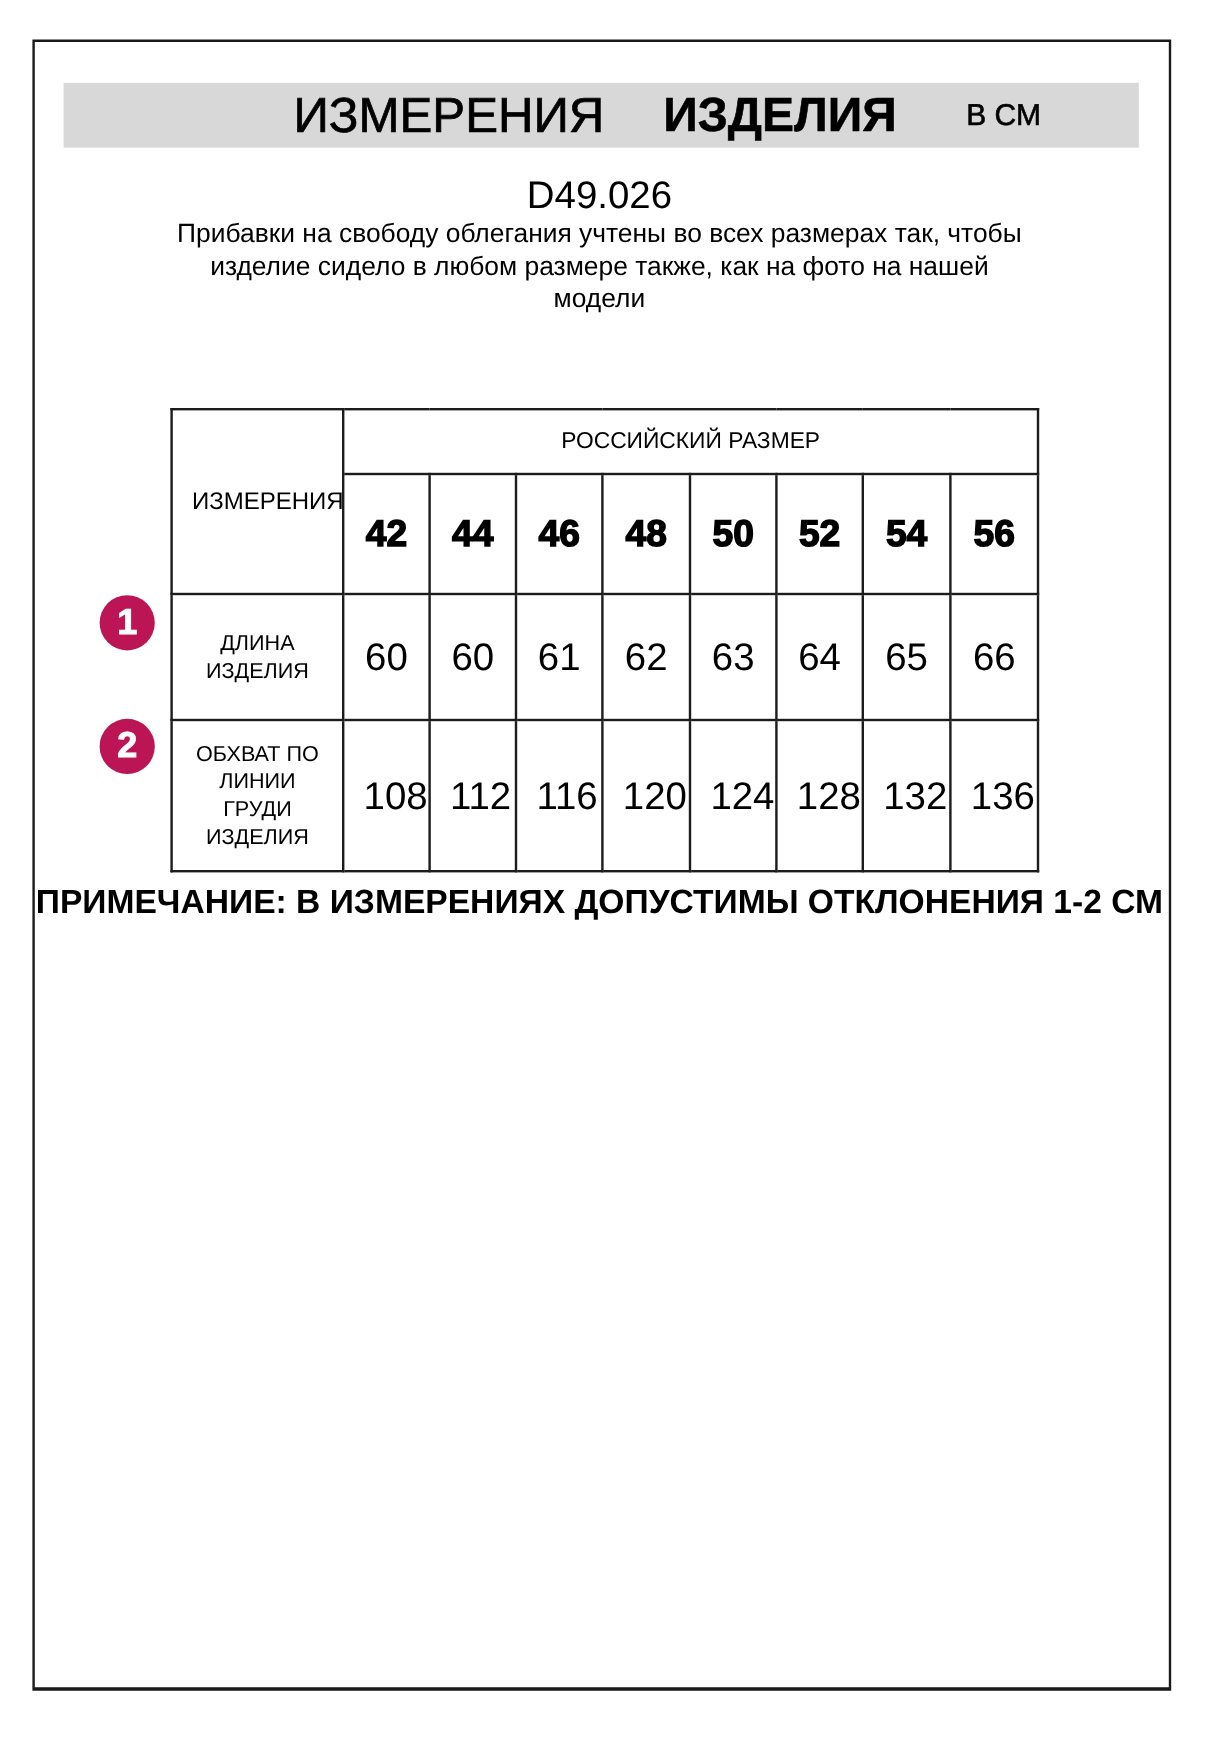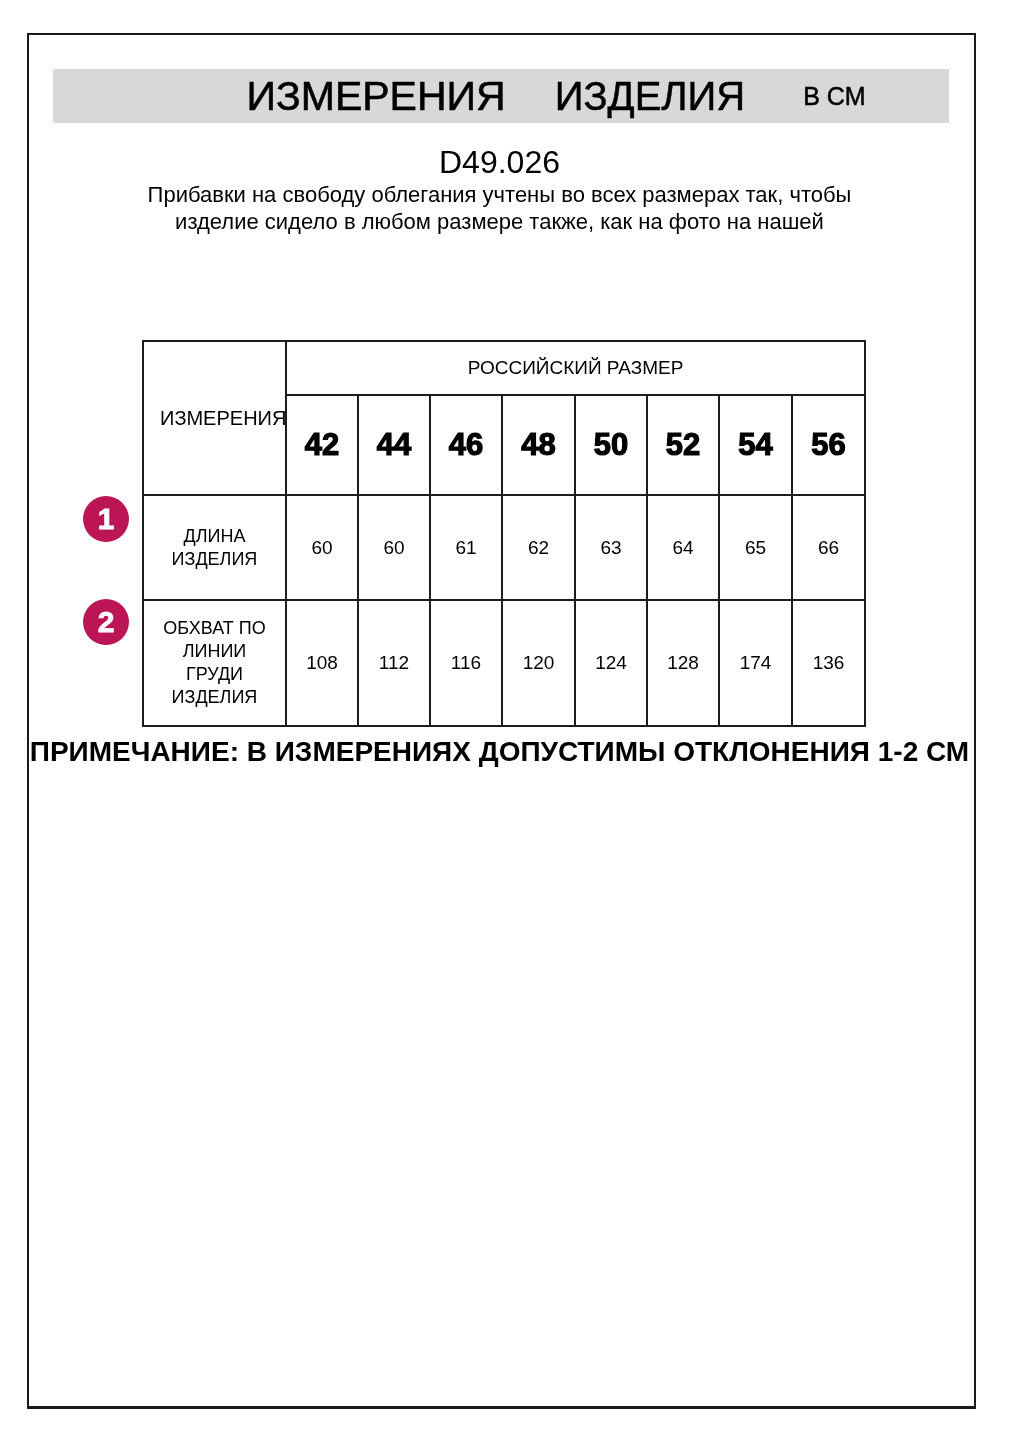--- a/index.html
+++ b/index.html
@@ -33,21 +33,21 @@
     box-sizing: border-box;
     white-space: nowrap;
   }
   .banner .t1 {
     font-size: 41px;
     font-weight: 400;
     -webkit-text-stroke: 0.6px #000;
   }
   .banner .t2 {
     font-size: 40px;
-    font-weight: 400;
+    font-weight: 700;
     margin-left: 49px;
     -webkit-text-stroke: 0.5px #000;
   }
   .banner .t3 {
     font-size: 25px;
     font-weight: 400;
     margin-left: 58px;
     -webkit-text-stroke: 0.5px #000;
   }
 
@@ -91,21 +91,21 @@
   td.size {
     font-size: 31px;
     font-weight: 700;
     -webkit-text-stroke: 1.2px #000;
   }
   td.label {
     font-size: 18px;
     line-height: 23px;
     padding: 0 6px;
   }
-  td.val { font-size: 19px; font-weight: 400; }
+  td.val { font-size: 32px; font-weight: 400; }
 
   .circle {
     position: absolute;
     width: 46px; height: 46px;
     border-radius: 50%;
     background: var(--accent, #bb1556);
     color: #fff;
     display: flex;
     align-items: center;
     justify-content: center;
@@ -134,20 +134,21 @@
   <span class="t1">ИЗМЕРЕНИЯ</span>
   <span class="t2">ИЗДЕЛИЯ</span>
   <span class="t3">В СМ</span>
 </div>
 
 <div class="model-code">D49.026</div>
 
 <div class="description">
   <div>Прибавки на свободу облегания учтены во всех размерах так, чтобы</div>
   <div>изделие сидело в любом размере также, как на фото на нашей</div>
+  <div>модели</div>
 </div>
 
 <table class="size-table">
   <colgroup>
     <col style="width:143px">
     <col style="width:72px">
       <col style="width:72px">
       <col style="width:72px">
       <col style="width:73px">
     <col style="width:72px">
@@ -182,21 +183,21 @@
       <td class="val">66</td>
     </tr>
     <tr class="r-d2">
       <td class="label">ОБХВАТ ПО ЛИНИИ ГРУДИ ИЗДЕЛИЯ</td>
       <td class="val">108</td>
       <td class="val">112</td>
       <td class="val">116</td>
       <td class="val">120</td>
       <td class="val">124</td>
       <td class="val">128</td>
-      <td class="val">174</td>
+      <td class="val">132</td>
       <td class="val">136</td>
     </tr>
   </tbody>
 </table>
 
 <div class="circle circle1">1</div>
 <div class="circle circle2">2</div>
 
 <div class="note">ПРИМЕЧАНИЕ: В ИЗМЕРЕНИЯХ ДОПУСТИМЫ ОТКЛОНЕНИЯ 1-2 СМ</div>
 

